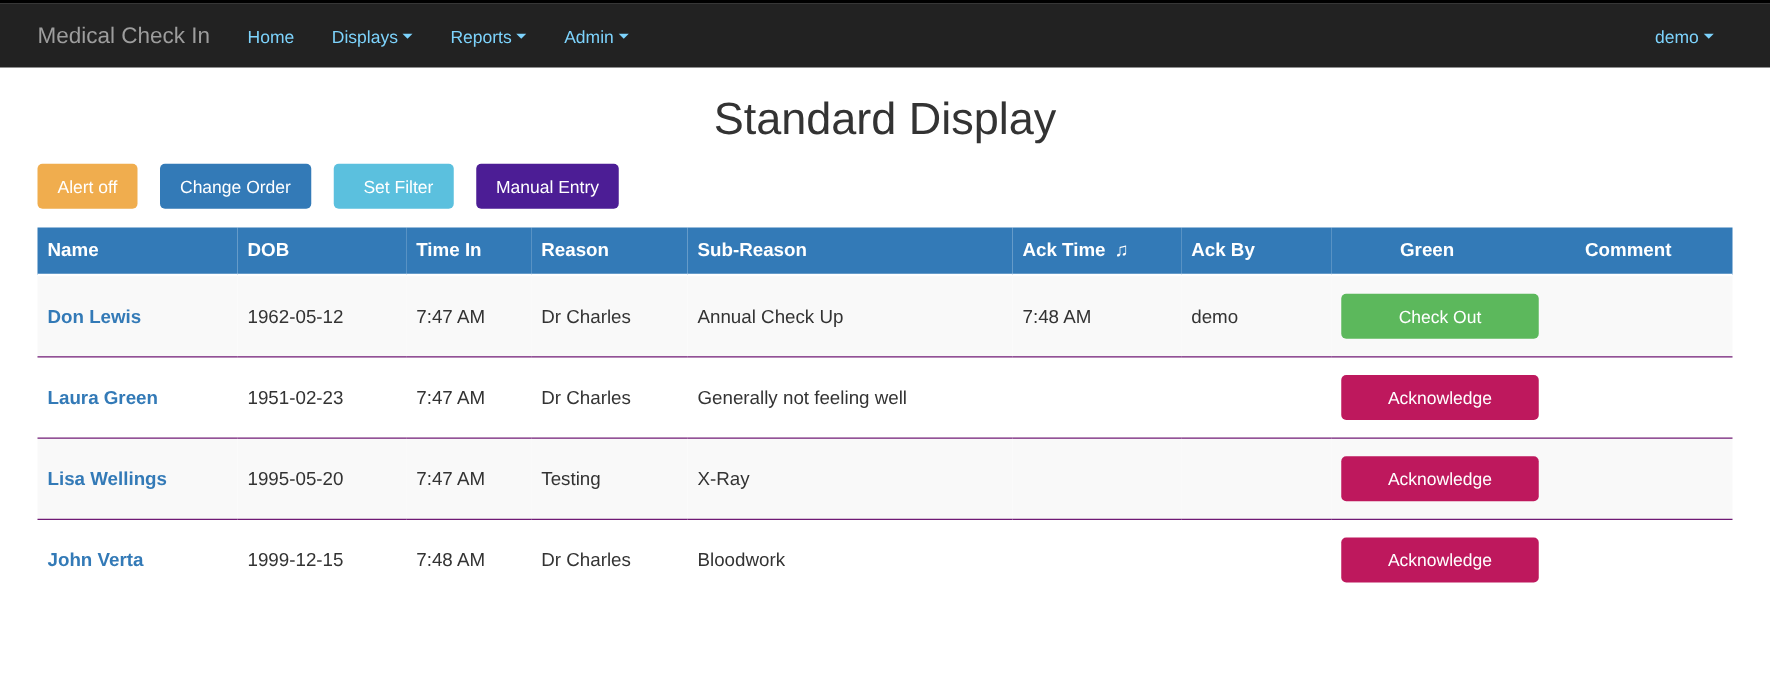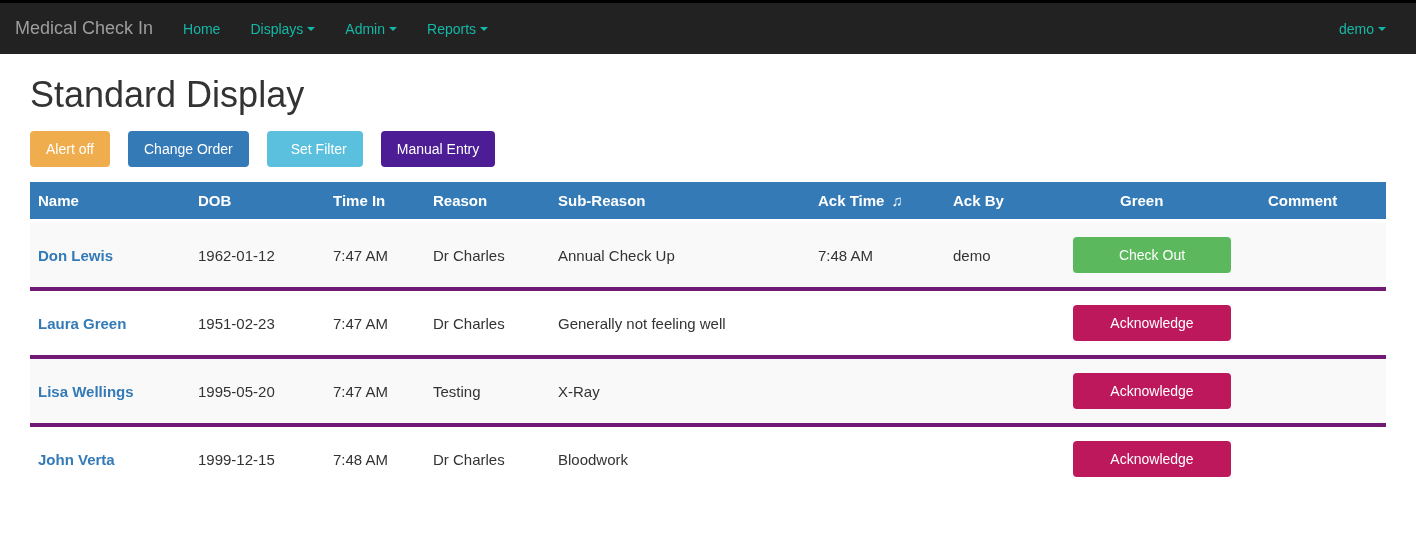--- a/index.html
+++ b/index.html
@@ -15,36 +15,36 @@
     }
     .top-border {
       height: 3px;
       background: #000;
     }
     .navbar {
       background: #222;
       min-height: 50px;
       display: flex;
       align-items: center;
-      padding: 0 15px;
+      padding: 0 30px;
       justify-content: space-between;
     }
     .navbar-left {
       display: flex;
       align-items: center;
     }
     .navbar-brand {
       color: #9d9d9d;
       font-size: 18px;
       padding: 15px 15px 15px 0;
       text-decoration: none;
       white-space: nowrap;
     }
     .nav-item {
-      color: #14b8a6;
+      color: #7dd3fc;
       padding: 15px 15px;
       text-decoration: none;
       font-size: 14px;
       display: flex;
       align-items: center;
       cursor: pointer;
     }
     .caret {
       display: inline-block;
       width: 0;
@@ -60,20 +60,21 @@
       align-items: center;
     }
     .container {
       padding: 20px 30px;
     }
     .page-title {
       font-size: 36px;
       font-weight: 500;
       color: #333;
       margin-bottom: 15px;
+      text-align: center;
     }
     .btn-row {
       display: flex;
       gap: 18px;
       margin-bottom: 15px;
     }
     .btn {
       border: none;
       padding: 8px 16px;
       font-size: 14px;
@@ -94,25 +95,25 @@
     }
     thead tr {
       background: #337ab7;
       color: #fff;
     }
     th {
       text-align: left;
       padding: 10px 8px;
       font-weight: 700;
       font-size: 15px;
-      border-bottom: 4px solid #ffffff;
+      border-bottom: 2px solid #ffffff;
     }
     td {
       padding: 14px 8px;
-      border-top: 4px solid #701a75;
+      border-top: 1px solid #701a75;
       font-size: 15px;
       vertical-align: middle;
     }
     tbody tr:nth-child(odd) {
       background: #f9f9f9;
     }
     tbody tr:nth-child(even) {
       background: #fff;
     }
     .name-link {
@@ -144,25 +145,25 @@
   <div class="navbar-left">
     <a class="navbar-brand">Medical Check In</a>
     <a class="nav-item">
       <span>Home</span>
     </a>
     <a class="nav-item">
       <span>Displays</span>
       <span class="caret"></span>
     </a>
     <a class="nav-item">
+      <span>Reports</span>
+      <span class="caret"></span>
+    </a>
+    <a class="nav-item">
       <span>Admin</span>
-      <span class="caret"></span>
-    </a>
-    <a class="nav-item">
-      <span>Reports</span>
       <span class="caret"></span>
     </a>
   </div>
   <div class="navbar-right">
     <a class="nav-item">
       <span>demo</span>
       <span class="caret"></span>
     </a>
   </div>
 </nav>
@@ -190,21 +191,21 @@
           <span class="music-note">♫</span>
         </th>
         <th class="col-ack-by">Ack By</th>
         <th class="col-stage th-stage">Green</th>
         <th class="col-comment">Comment</th>
       </tr>
     </thead>
     <tbody id="table-body">
     <tr>
           <td class="col-name"><a class="name-link">Don Lewis</a></td>
-          <td class="col-dob">1962-01-12</td>
+          <td class="col-dob">1962-05-12</td>
           <td class="col-time-in">7:47 AM</td>
           <td class="col-reason">Dr Charles</td>
           <td class="col-sub-reason">Annual Check Up</td>
           <td class="col-ack-time">7:48 AM</td>
           <td class="col-ack-by">demo</td>
           <td class="col-stage"><button class="btn btn-stage-success">Check Out</button></td>
           <td class="col-comment"></td>
         </tr>
         <tr>
           <td class="col-name"><a class="name-link">Laura Green</a></td>

